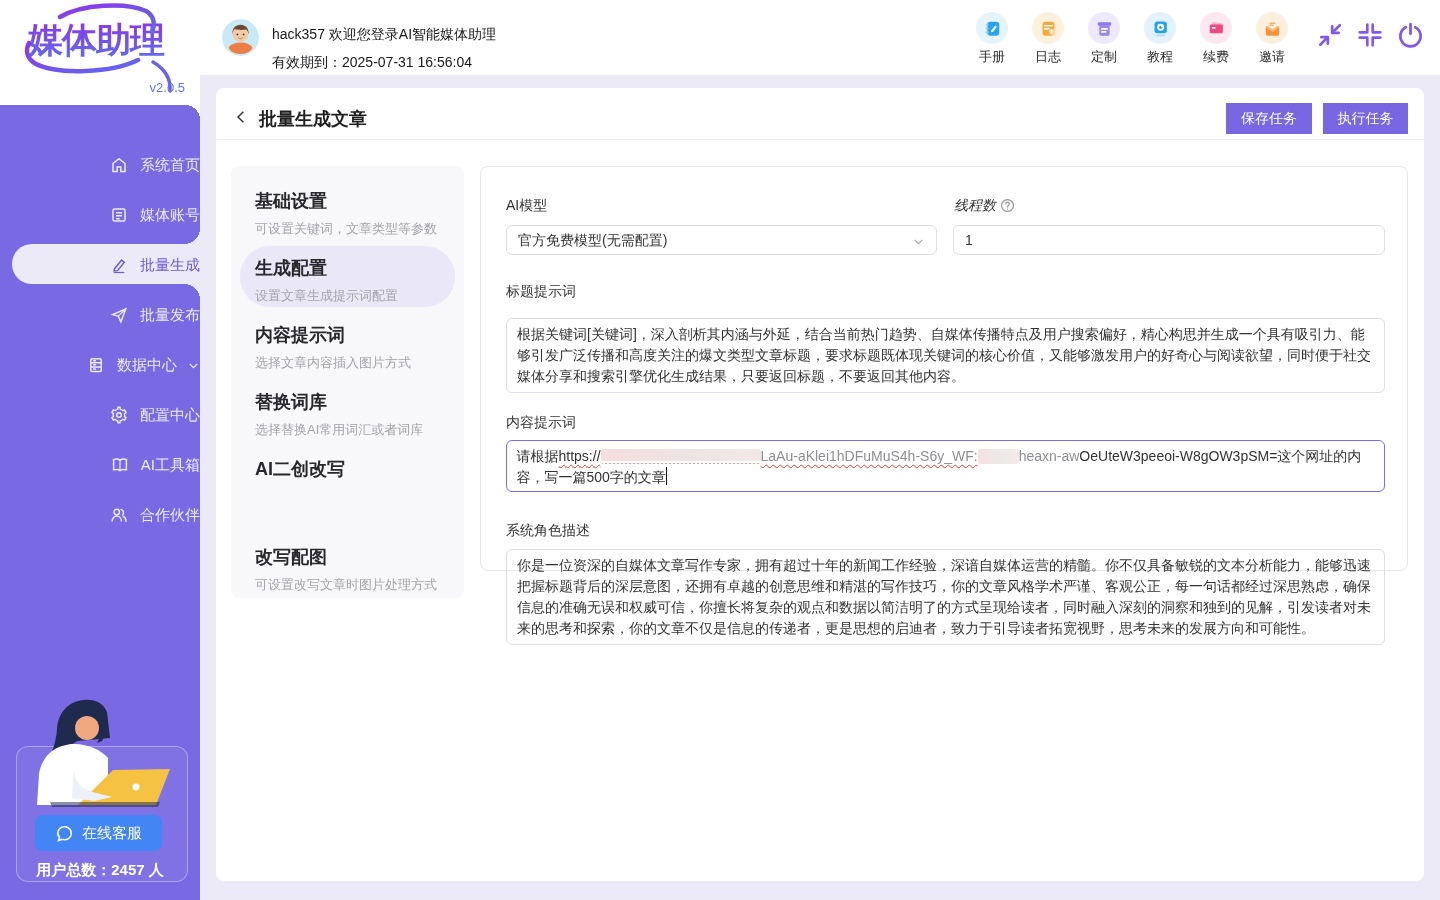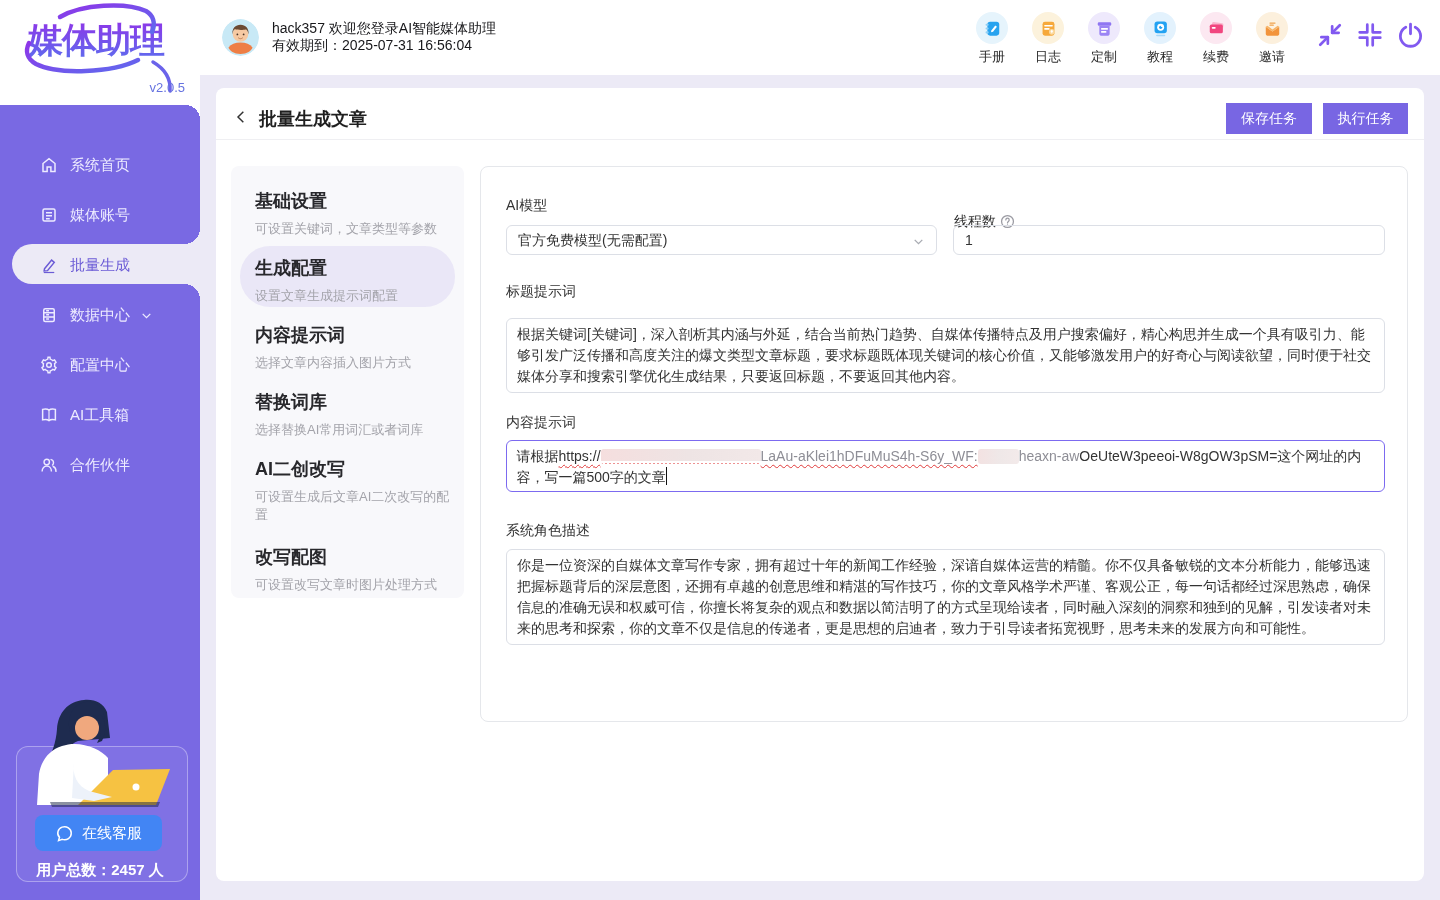--- a/index.html
+++ b/index.html
@@ -6,40 +6,40 @@
 html,body { width:1440px; height:900px; overflow:hidden; font-family:"Liberation Sans", sans-serif; }
 body { position:relative; background:#ECEAF6; }
 
 
 #sidebar { position:absolute; left:0; top:0; width:200px; height:900px; background:#7969E3; }
 #logoArea { position:absolute; left:0; top:0; width:200px; height:105px; background:#fff; z-index:2; }
 #logoArea .scoop { position:absolute; right:0; top:105px; width:15px; height:15px; background:radial-gradient(circle at 0 100%, rgba(0,0,0,0) 15px, #fff 15px); }
 #ver { position:absolute; right:15px; top:80px; font-size:13px; color:#6673E0; z-index:3; }
 
 .menu { position:absolute; left:0; top:140px; width:200px; }
-.mi { position:relative; height:50px; display:flex; align-items:center; color:#EDEBFF; font-size:15px; }
+.mi { position:relative; height:50px; display:flex; align-items:center; color:#EDEBFF; font-size:15px;justify-content:flex-end; }
 .mi svg.ico { margin-left:40px; margin-right:12px; flex:none; }
 .mi.active { background:transparent; }
 .mi .pill { position:absolute; left:12px; right:0; top:4px; bottom:6px; background:#ECEAF6; border-radius:20px 0 0 20px; z-index:0; }
 .mi .pill:before { content:""; position:absolute; right:0; top:-16px; width:16px; height:16px; background:radial-gradient(circle at 0 0, rgba(0,0,0,0) 16px, #ECEAF6 16px); }
 .mi .pill:after { content:""; position:absolute; right:0; bottom:-16px; width:16px; height:16px; background:radial-gradient(circle at 0 100%, rgba(0,0,0,0) 16px, #ECEAF6 16px); }
 .mi > * { z-index:1; }
 .mi.active { color:#6B5BD6; }
 .chev { margin-left:10px; }
 
 
 #csCard { position:absolute; left:16px; top:746px; width:172px; height:136px; border:1px solid rgba(255,255,255,0.35); border-radius:12px; background:rgba(255,255,255,0.06); }
 #csIllu { position:absolute; left:28px; top:698px; z-index:2; }
 #csBtn { position:absolute; left:35px; top:815px; width:127px; height:36px; background:#4285F4; border-radius:8px; color:#fff; font-size:15px; display:flex; align-items:center; justify-content:center; gap:8px; z-index:3; }
 #csCount { position:absolute; left:0; top:861px; width:200px; text-align:center; color:#fff; font-size:15px; font-weight:bold; z-index:3; }
 
 
 #topbar { position:absolute; left:200px; top:0; width:1240px; height:75px; background:#fff; }
 #avatar { position:absolute; left:22px; top:19px; width:37px; height:37px; border-radius:50%; overflow:hidden; }
-#welcome { position:absolute; left:72px; top:20px; font-size:14px; color:#18181b; line-height:17px; }
+#welcome { position:absolute; left:72px; top:20px; font-size:14px; color:#18181b; line-height:28px; }
 .tbi { position:absolute; top:12px; width:56px; text-align:center; }
 .tbi .cir { width:32px; height:32px; border-radius:50%; margin:0 auto; display:flex; align-items:center; justify-content:center; }
 .tbi .lb { margin-top:4px; font-size:13px; color:#2b2b2b; }
 .ctl { position:absolute; top:22px; }
 
 
 #card { position:absolute; left:216px; top:88px; width:1208px; height:793px; background:#fff; border-radius:8px; }
 #hdr { position:absolute; left:0; top:0; width:100%; height:52px; border-bottom:1px solid #EFEFF2; }
 #back { position:absolute; left:17px; top:21px; }
 #title { position:absolute; left:43px; top:19px; font-size:18px; font-weight:bold; color:#1f1f1f; }
@@ -47,21 +47,21 @@
 #btnSave { right:112px; width:86px; }
 #btnRun { right:16px; width:85px; }
 
 #leftPanel { position:absolute; left:15px; top:78px; width:233px; height:432px; background:#F8F8FB; border-radius:8px; padding:13px 9px; }
 .li { padding:10px 4px 0 15px; height:61px; border-radius:8px; margin-bottom:6px; }
 .li.tall { height:82px; }
 .li.sel { background:#EAE7F7;border-radius:30px; }
 .li .t { font-size:18px; font-weight:bold; color:#28282c; margin-bottom:7px; }
 .li .d { font-size:13px; color:#A3A3AA; line-height:18px; }
 
-#formPanel { position:absolute; left:264px; top:78px; width:928px; height:556px; background:#fff; border:1px solid #E5E7EB; border-radius:8px; }
+#formPanel { position:absolute; left:264px; top:78px; width:928px; height:405px; background:#fff; border:1px solid #E5E7EB; border-radius:8px; }
 .flabel { position:absolute; font-size:14px; color:#333; }
 .sel1 { position:absolute; left:25px; top:58px; width:431px; height:30px; border:1px solid #DCDFE6; border-radius:6px; font-size:14px; color:#333; line-height:28px; padding-left:11px; }
 .sel1 .ar { position:absolute; right:11px; top:9px; }
 .inp2 { position:absolute; left:472px; top:58px; width:432px; height:30px; border:1px solid #DCDFE6; border-radius:6px; font-size:14px; color:#333; line-height:28px; padding-left:11px; }
 .ta { position:absolute; left:25px; width:879px; border:1px solid #DCDFE6; border-radius:6px; font-size:14px; color:#333; line-height:21px; padding:5px 10px; overflow:hidden; box-sizing:border-box; }
 #ta1 { top:143px; height:75px;margin-top:8px; }
 #ta2 { top:273px; height:52px; border:1.5px solid #7C6AF0; padding:4.5px 9.5px; }
 #ta3 { top:382px; height:96px; }
 .redact { position:relative; display:inline-block; height:15px; vertical-align:-3px; border-radius:3px; background:linear-gradient(90deg,#f3e2e2,#efe8e8 55%,#f3eaea); }
 .redact.wavy { background-image:linear-gradient(90deg,#f5dede,#eee4e4 55%,#f2e8e8), repeating-linear-gradient(90deg, rgba(224,58,58,0.55) 0 2px, rgba(224,58,58,0) 2px 4px); background-size:100% 12px, 100% 2px; background-position:0 0, 0 14px; background-repeat:no-repeat; }
@@ -105,20 +105,24 @@
         </svg>媒体账号</div>
     <div class="mi active">
         <span class="pill"></span>
       <svg class="ico" width="18" height="18" viewBox="0 0 24 24" fill="none" stroke="#6B5BD6" stroke-width="2">
           <path d="M6 17 L15.5 5.5 L19 8.5 L10 19.5 L5.5 20 Z"></path>
           <path d="M5 22 H19" stroke-width="1.6"></path>
         </svg>
         <span>批量生成</span>
       </div>
     <div class="mi"><svg class="ico" width="18" height="18" viewBox="0 0 24 24" fill="none" stroke="#EDEBFF" stroke-width="2">
+          <path d="M3.5 11.5 L21 4 L14.5 21 L11 13.5 Z"></path>
+          <path d="M11 13.5 L21 4" stroke-width="1.4"></path>
+        </svg>批量发布</div>
+    <div class="mi"><svg class="ico" width="18" height="18" viewBox="0 0 24 24" fill="none" stroke="#EDEBFF" stroke-width="2">
           <rect x="5" y="3.5" width="14" height="17" rx="2"></rect>
           <path d="M5 9 H19 M5 14.5 H19 M8.2 6.2 H12 M8.2 11.7 H12 M8.2 17.2 H12"></path>
         </svg>数据中心
       <svg class="chev" width="13" height="13" viewBox="0 0 24 24" fill="none" stroke="#EDEBFF" stroke-width="2.4">
           <path d="M5 9 L12 16 L19 9"></path>
         </svg></div>
     <div class="mi"><svg class="ico" width="18" height="18" viewBox="0 0 24 24" fill="none" stroke="#EDEBFF" stroke-width="1.9">
           <circle cx="12" cy="12" r="3.1"></circle>
           <path d="M19.4 13.9 a7.8 7.8 0 0 0 0 -3.8 l2 -1.6 -2 -3.4 -2.4 1 a7.8 7.8 0 0 0 -3.3 -1.9 L13.3 1.7 h-2.6 l-0.4 2.5 a7.8 7.8 0 0 0 -3.3 1.9 l-2.4 -1 -2 3.4 2 1.6 a7.8 7.8 0 0 0 0 3.8 l-2 1.6 2 3.4 2.4 -1 a7.8 7.8 0 0 0 3.3 1.9 l0.4 2.5 h2.6 l0.4 -2.5 a7.8 7.8 0 0 0 3.3 -1.9 l2.4 1 2 -3.4 Z"></path>
         </svg>配置中心</div>
@@ -272,31 +276,30 @@
     <div class="li">
         <div class="t">内容提示词</div>
         <div class="d">选择文章内容插入图片方式</div>
       </div>
     <div class="li">
         <div class="t">替换词库</div>
         <div class="d">选择替换AI常用词汇或者词库</div>
       </div>
     <div class="li tall">
         <div class="t">AI二创改写</div>
-        <div class="d">可设置生成后文章AI二次改写的配置</div>
       </div>
     <div class="li">
         <div class="t">改写配图</div>
         <div class="d">可设置改写文章时图片处理方式</div>
       </div>
   </div>
 
   <div id="formPanel">
     <div class="flabel" style="left:25px; top:30px;">AI模型</div>
-    <div class="flabel" style="left:473px; top:46px;">线程数
+    <div class="flabel" style="left:473px; top:30px;font-style:italic;">线程数
       <svg width="15" height="15" viewBox="0 0 24 24" fill="none" stroke="#9a9aa2" stroke-width="2" style="vertical-align:-3px">
           <circle cx="12" cy="12" r="9.5"></circle>
           <path d="M9.3 9.5 C9.3 5.8 14.7 5.8 14.7 9.5 C14.7 12 12 11.8 12 14.2 M12 17.5 V17.6" stroke-linecap="round"></path>
         </svg>
     </div>
     <div class="sel1">官方免费模型(无需配置)
       <svg class="ar" width="13" height="13" viewBox="0 0 24 24" fill="none" stroke="#A8ABB2" stroke-width="2.4">
           <path d="M5 9 L12 16 L19 9"></path>
         </svg>
     </div>

